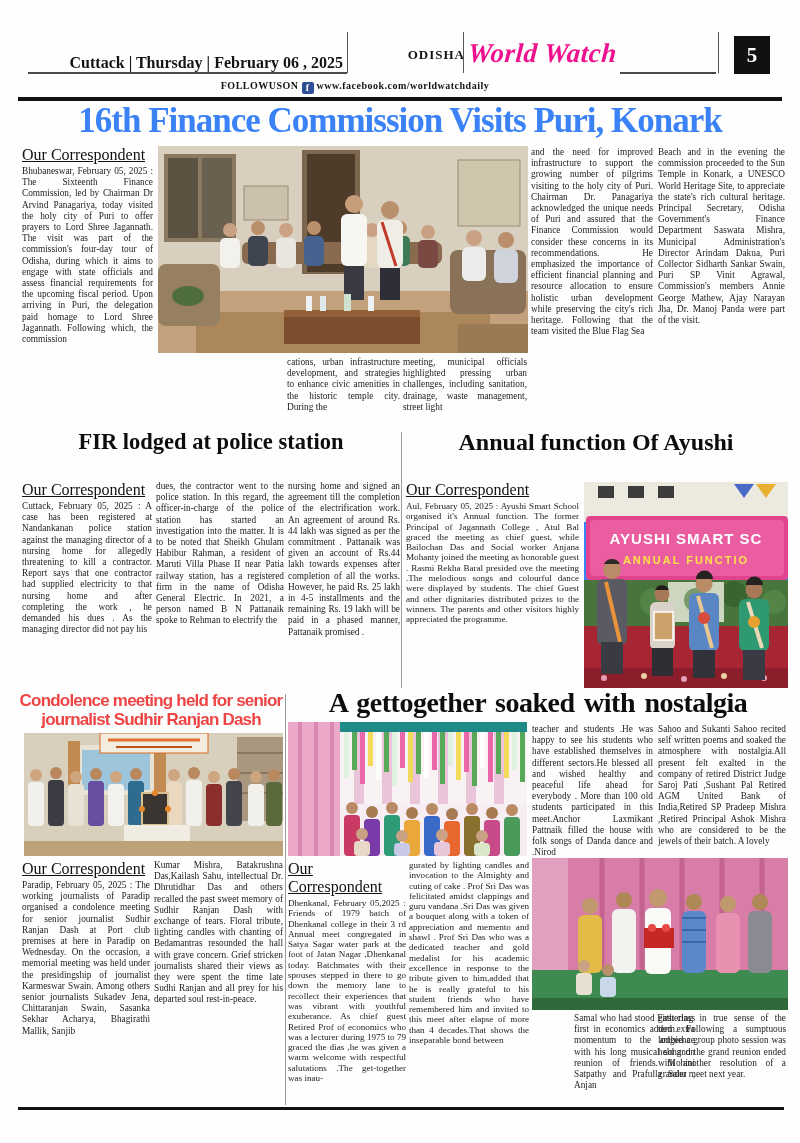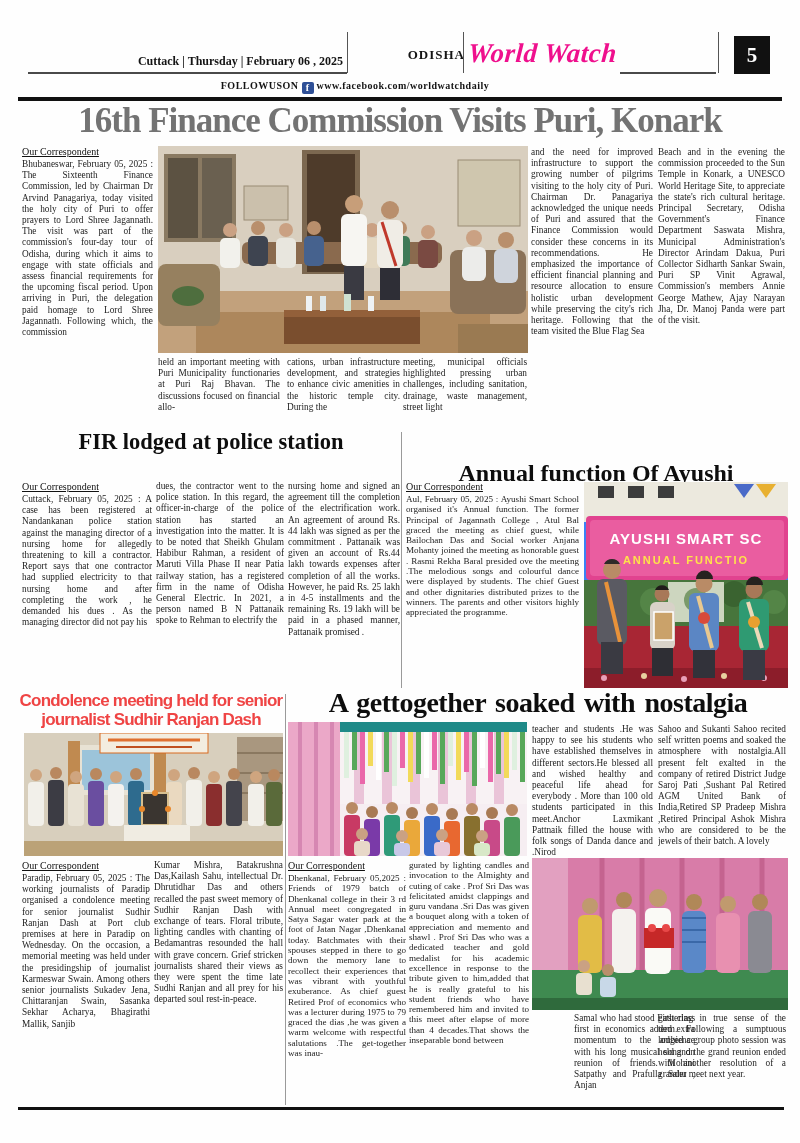--- a/index.html
+++ b/index.html
@@ -1,34 +1,34 @@
 <!DOCTYPE html>
 <html><head>
 <meta charset="utf-8">
 <style>
   html,body{margin:0;padding:0;background:#e9e9e9;}
   .page{position:relative;width:800px;height:1143px;background:#fefefe;
         font-family:"Liberation Serif",serif;color:#141414;overflow:hidden;margin:0 auto;}
   .abs{position:absolute;}
   .body-text{font-size:9.3px;line-height:11.2px;text-align:justify;color:#1c1c1c;overflow:hidden;}
   .tight{line-height:10.3px;font-size:9.1px;}
-  .byline{font-size:10px;text-decoration:underline;margin-bottom:2px;color:#111;font-family:Liberation Serif, serif;}
+  .byline{font-size:16px;text-decoration:underline;margin-bottom:2px;color:#111;font-family:Liberation Serif, serif;}
   .rule{background:#111;}
   .grayline{background:#4a4a4a;}
   .vline{background:#555;width:1px;}
   .thinvline{background:#9a9a9a;width:1px;}
-  .h-main{font-size:35px;font-weight:bold;text-align:center;letter-spacing:-1px;white-space:nowrap;color:#737373;}
+  .h-main{font-size:35px;font-weight:bold;text-align:center;letter-spacing:-1px;white-space:nowrap;color:#3b82f6;}
   .h-sub{font-weight:bold;text-align:center;line-height:1.06;color:#0d0d0d;}
   .h2size{font-size:22.5px;}
   .h3size{font-size:24px;}
   .h5size{font-size:28px;letter-spacing:-0.5px;word-spacing:3px;white-space:nowrap;}
   .h-cond{font-family:"Liberation Sans",sans-serif;font-weight:700;font-size:17px;
           letter-spacing:-0.8px;line-height:1.1;text-align:center;color:#ef4444;}
   .region{font-size:13px;font-weight:bold;letter-spacing:1px;text-align:right;}
-  .dateline{font-size:12px;font-weight:bold;text-align:right;}
+  .dateline{font-size:16px;font-weight:bold;text-align:right;}
   .masthead{font-size:27px;font-weight:bold;font-style:italic;letter-spacing:0.5px;
             transform:skewX(-4deg);white-space:nowrap;}
   .pagebox{background:#111;color:#fff;font-size:21px;font-weight:bold;text-align:center;line-height:38px;}
   .followrow{font-size:10px;font-weight:bold;text-align:center;letter-spacing:0.5px;}
   .fbicon{display:inline-block;width:12px;height:12px;background:#2e4f96;color:#fff;border-radius:2px;
           font-size:10px;line-height:12px;text-align:center;font-weight:bold;vertical-align:-2px;margin:0 3px;}
   .photo{overflow:hidden;background:#3b82f6;}
   .photo svg{display:block;}
 </style>
 </head>
@@ -109,39 +109,38 @@
       <rect x="126" y="164" width="136" height="7" fill="#93603a"></rect>
       <rect x="148" y="150" width="6" height="15" fill="#eef2f4"></rect>
       <rect x="162" y="150" width="6" height="15" fill="#dfe8ea"></rect>
       <rect x="186" y="148" width="7" height="17" fill="#cfe2d2"></rect>
       <rect x="210" y="150" width="6" height="15" fill="#eef2f4"></rect>
       <rect x="300" y="178" width="70" height="29" fill="#9a7a52"></rect>
       <ellipse cx="30" cy="150" rx="16" ry="10" fill="#4e6e3e"></ellipse>
     </svg>
   </div>
 
-  <div class="abs body-text" style="left:158px;top:357px;width:122px;height:70px;">held an important meeting with Puri Municipality functionaries at Puri Raj Bhavan. The discussions focused on financial allo-</div>
   <div class="abs body-text" style="left:287px;top:357px;width:113px;height:70px;">cations, urban infrastructure development, and strategies to enhance civic amenities in the historic temple city. During the</div>
   <div class="abs body-text" style="left:403px;top:357px;width:124px;height:70px;">meeting, municipal officials highlighted pressing urban challenges, including sanitation, drainage, waste management, street light</div>
   <div class="abs body-text" style="left:531px;top:147px;width:122px;height:280px;">and the need for improved infrastructure to support the growing number of pilgrims visiting to the holy city of Puri.  Chairman Dr. Panagariya acknowledged the unique needs of Puri and assured that the Finance Commission would consider these concerns in its recommendations. He emphasized the importance of efficient financial planning and resource allocation to ensure holistic urban development while preserving the city's rich heritage. Following that the team visited the Blue Flag Sea</div>
   <div class="abs body-text" style="left:658px;top:147px;width:127px;height:280px;">Beach and in the evening the commission proceeded to the Sun Temple in Konark, a UNESCO World Heritage Site, to appreciate the state's rich cultural heritage. Principal Secretary, Odisha Government's Finance Department Saswata Mishra, Municipal Administration's Director Arindam Dakua, Puri Collector Sidharth Sankar Swain, Puri SP Vinit Agrawal, Commission's members Annie George Mathew, Ajay Narayan Jha, Dr. Manoj Panda were part of the visit.</div>
 
   <div class="abs h-sub h2size" style="left:20px;top:430px;width:382px;">
     <div>FIR lodged at police station</div>
   </div>
   <div class="abs thinvline" style="left:401px;top:432px;height:256px;"></div>
 
   <div class="abs" style="left:22px;top:481px;width:130px;height:208px;">
     <div class="byline">Our Correspondent</div>
     <div class="body-text" style="height:192px;">Cuttack, February 05, 2025 : A case has been registered at Nandankanan police station against the managing director of a nursing home for allegedly threatening to kill a contractor. Report says that one contractor had supplied electricity to that nursing home and after completing the  work , he demanded his dues .  As the managing director did not pay his</div>
   </div>
   <div class="abs body-text" style="left:156px;top:481px;width:128px;height:207px;">dues, the contractor went to the police station. In this regard, the officer-in-charge of the police station has started an investigation into the matter. It is to be noted that Sheikh Ghulam Habibur Rahman, a resident of Maruti Villa Phase II near Patia railway  station, has a registered firm in the name of Odisha General Electric. In 2021, a person named B N  Pattanaik spoke to Rehman to electrify the</div>
   <div class="abs body-text" style="left:288px;top:481px;width:112px;height:207px;">nursing home and signed an agreement till the completion of the electrification work. An agreement of around Rs.  44 lakh was signed as per the commitment . Pattanaik was given an account of Rs.44 lakh towards expenses after completion of all the works. However, he paid  Rs. 25 lakh in 4-5 installments and the remaining Rs. 19 lakh will be paid in a phased manner, Pattanaik promised .</div>
 
-  <div class="abs h-sub h3size" style="left:406px;top:430px;width:380px;margin-top:31px;">
+  <div class="abs h-sub h3size" style="left:406px;top:430px;width:380px;">
     <div>Annual function Of Ayushi</div>
   </div>
 
   <div class="abs" style="left:406px;top:481px;width:173px;height:208px;">
     <div class="byline">Our Correspondent</div>
     <div class="body-text tight" style="height:194px;">Aul, February 05, 2025 : Ayushi Smart School organised it's Annual function. The former Principal of Jagannath College , Atul Bal graced the meeting as chief guest, while Bailochan Das and Social worker Anjana Mohanty joined the meeting as honorable guest . Rasmi Rekha  Baral presided ove the meeting .The melodious songs and colourful dance were displayed by students. The chief Guest and other dignitaries distributed prizes to the winners. The parents and other visitors highly appreciated the programme.</div>
   </div>
 
   <div class="abs photo" style="left:584px;top:482px;width:204px;height:206px;">
     <svg width="204" height="206" viewBox="0 0 204 206">

